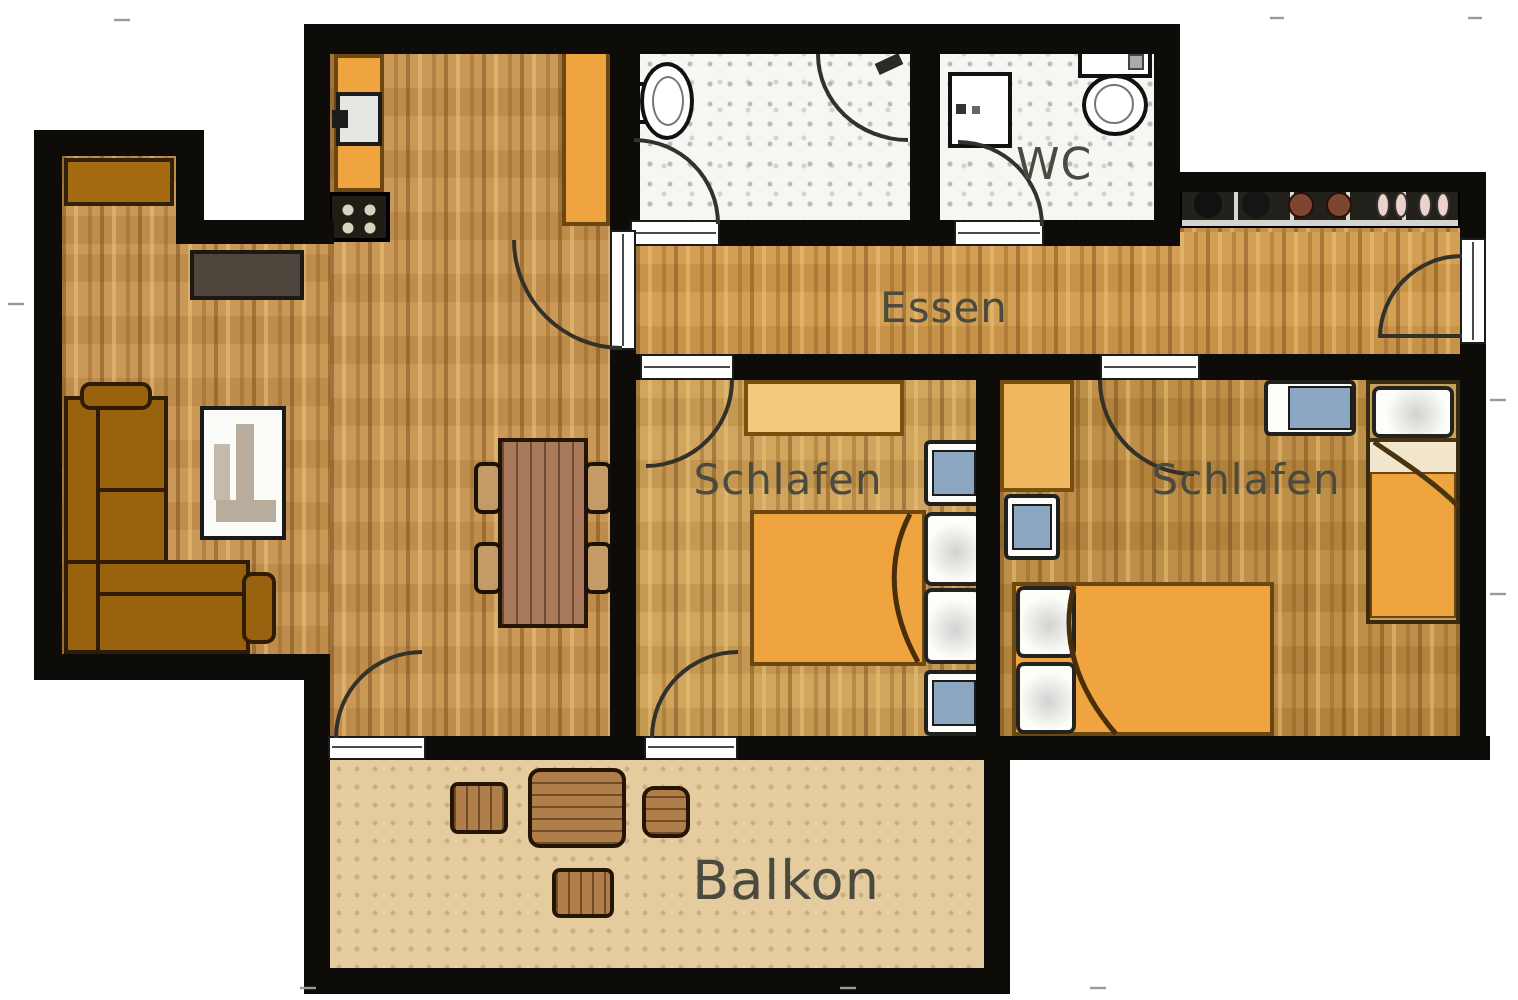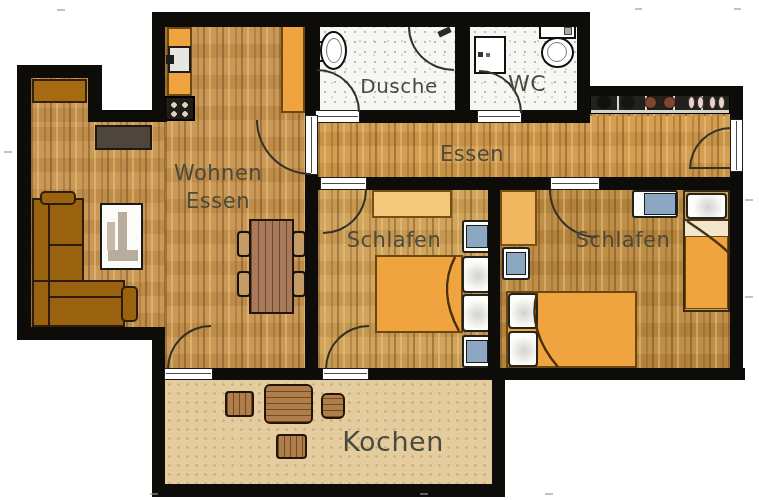--- a/index.html
+++ b/index.html
@@ -197,24 +197,19 @@
         <path d="M 734 9 h 7"></path>
       <path d="M 4 152 h 8"></path>
         <path d="M 745 200 h 8"></path>
         <path d="M 745 297 h 8"></path>
       <path d="M 150 494 h 8"></path>
         <path d="M 420 494 h 8"></path>
         <path d="M 545 494 h 8"></path>
     </g>
   </svg>
 
-  <div class="lbl" style="left:399px;top:86px;font-size:20px">Dusche</div>
   <div class="lbl" style="left:527px;top:83px;font-size:22px">WC</div>
   <div class="lbl" style="left:472px;top:154px">Essen</div>
-  <div class="lbl" style="left:218px;top:187px;line-height:28px">
-    <div style="position:static">Wohnen</div>
-    <div style="position:static">Essen</div>
-  </div>
   <div class="lbl" style="left:394px;top:240px">Schlafen</div>
   <div class="lbl" style="left:623px;top:240px">Schlafen</div>
-  <div class="lbl" style="left:393px;top:441px;font-size:27px">Kochen</div>
+  <div class="lbl" style="left:393px;top:441px;font-size:27px">Balkon</div>
 
 </div>
 
 </body></html>

